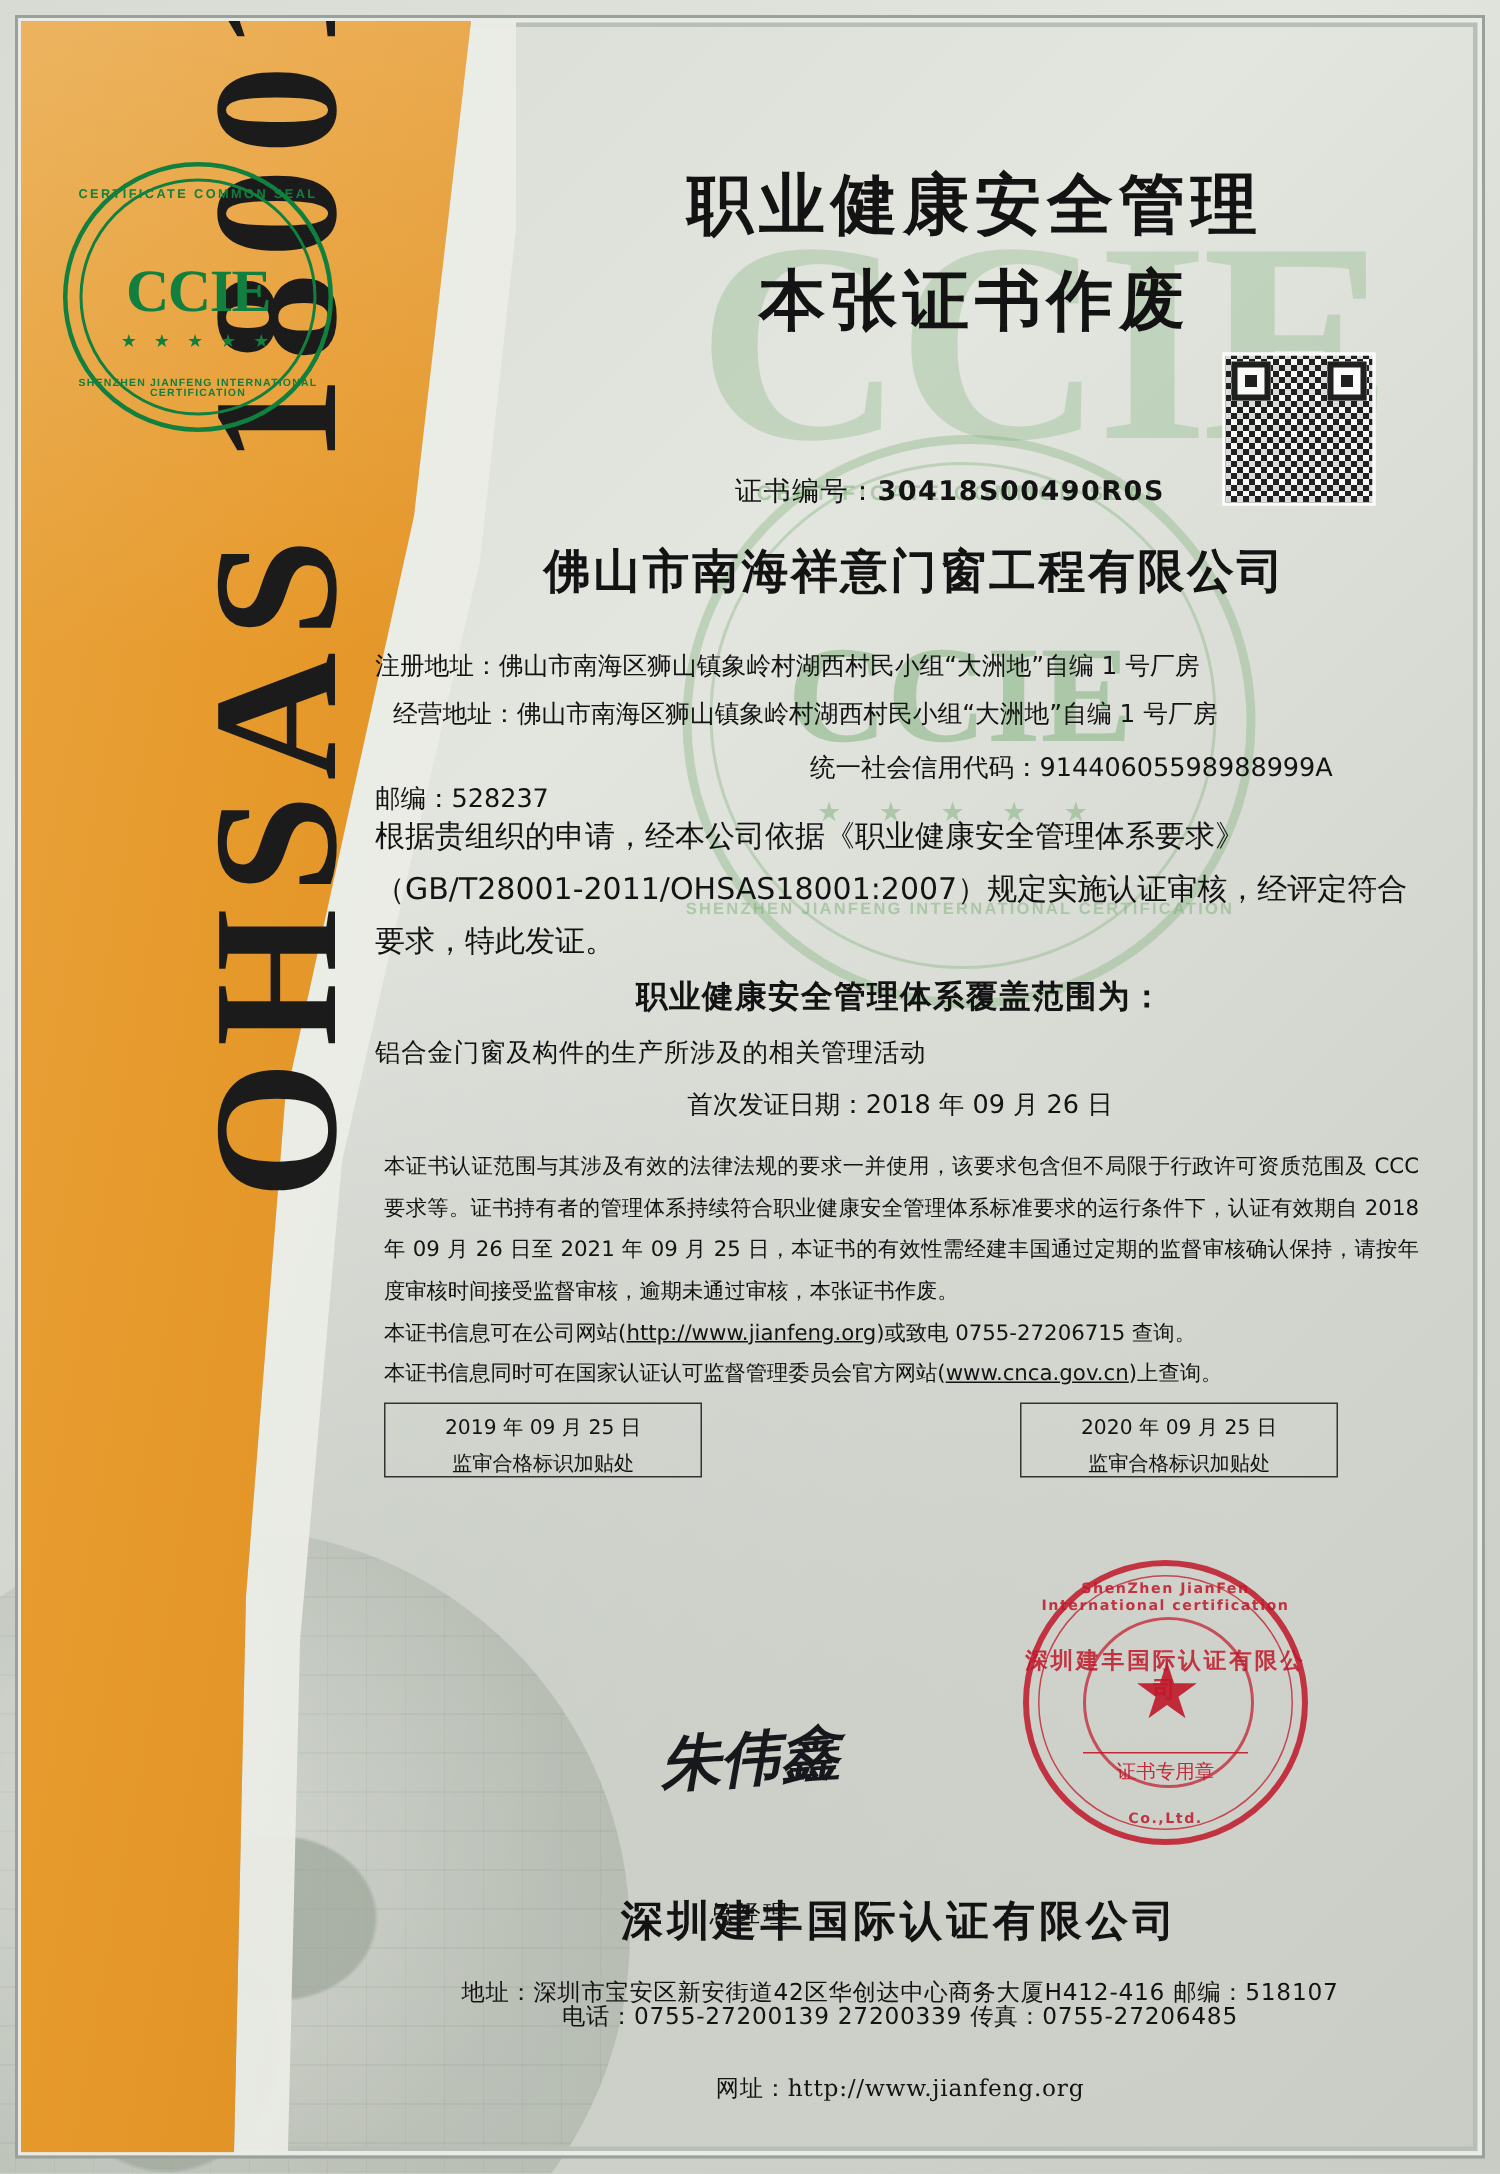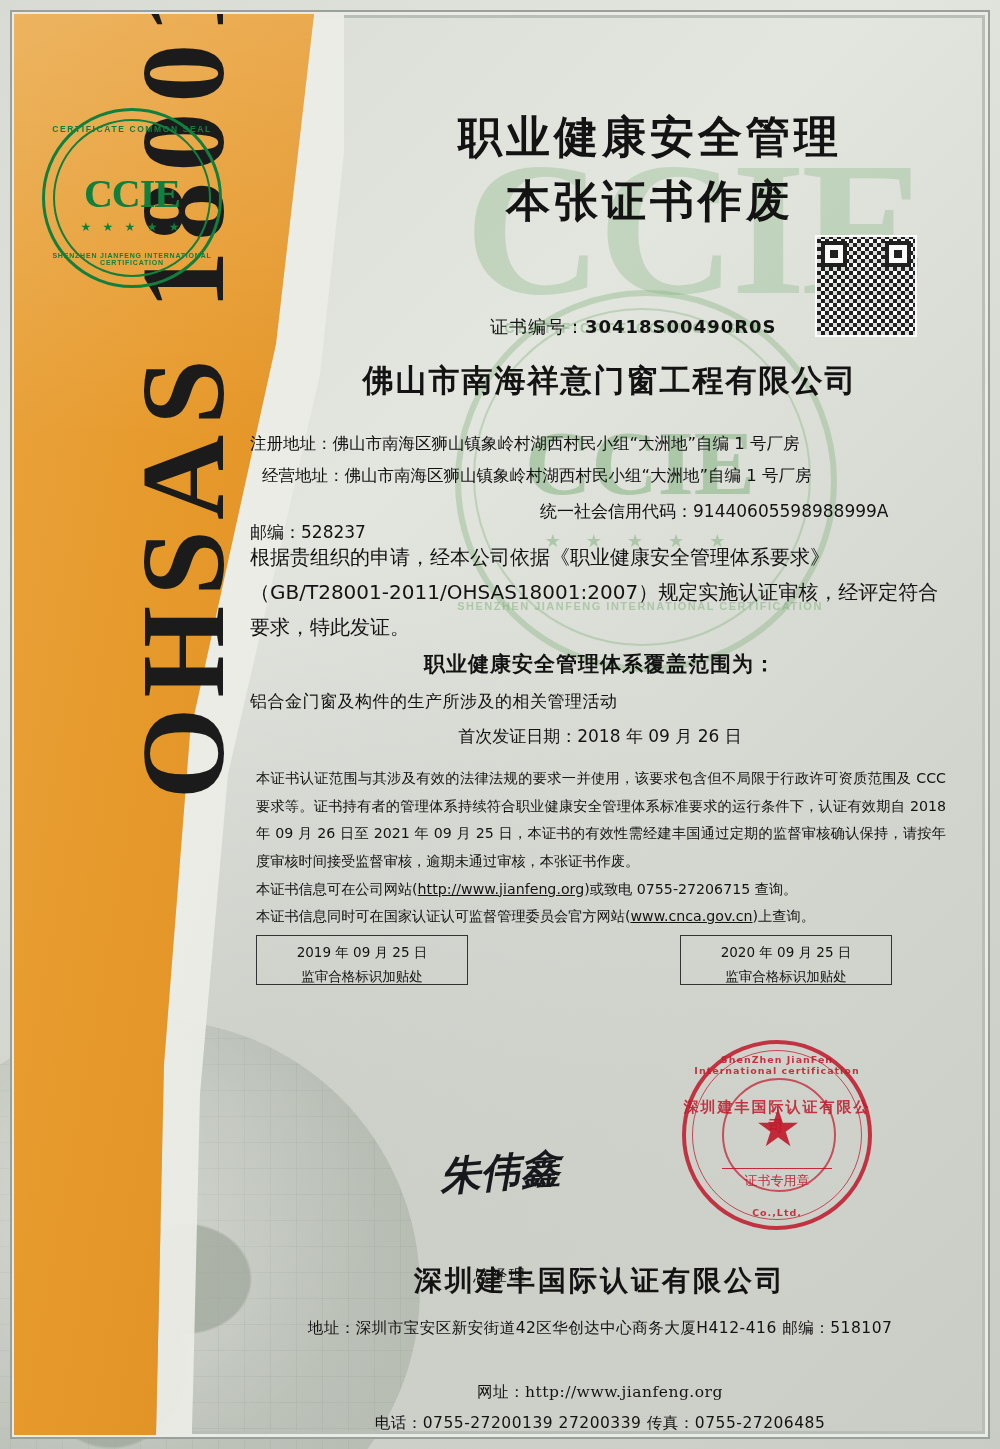--- a/index.html
+++ b/index.html
@@ -238,21 +238,21 @@
     font-size:16px;letter-spacing:2px;margin-top:48px;
   }
   .issuer{
     position:absolute;left:0;top:1222px;width:700px;text-align:center;
     font-family:"DejaVu Serif", serif;font-size:28px;font-weight:bold;letter-spacing:3px;
   }
   .foot{
     position:absolute;left:0;width:700px;text-align:center;font-size:15.5px;letter-spacing:.5px;
   }
   .foot1{top:1278px;}
-  .foot2{top:1373px;}
+  .foot2{top:1294px;}
   .foot3{top:1342px;font-family:"DejaVu Serif", serif;}
 </style>
 </head>
 <body>
 
 <div class="cert">
 
   <div class="globe"></div>
   <div class="frame-outer"></div>
 

